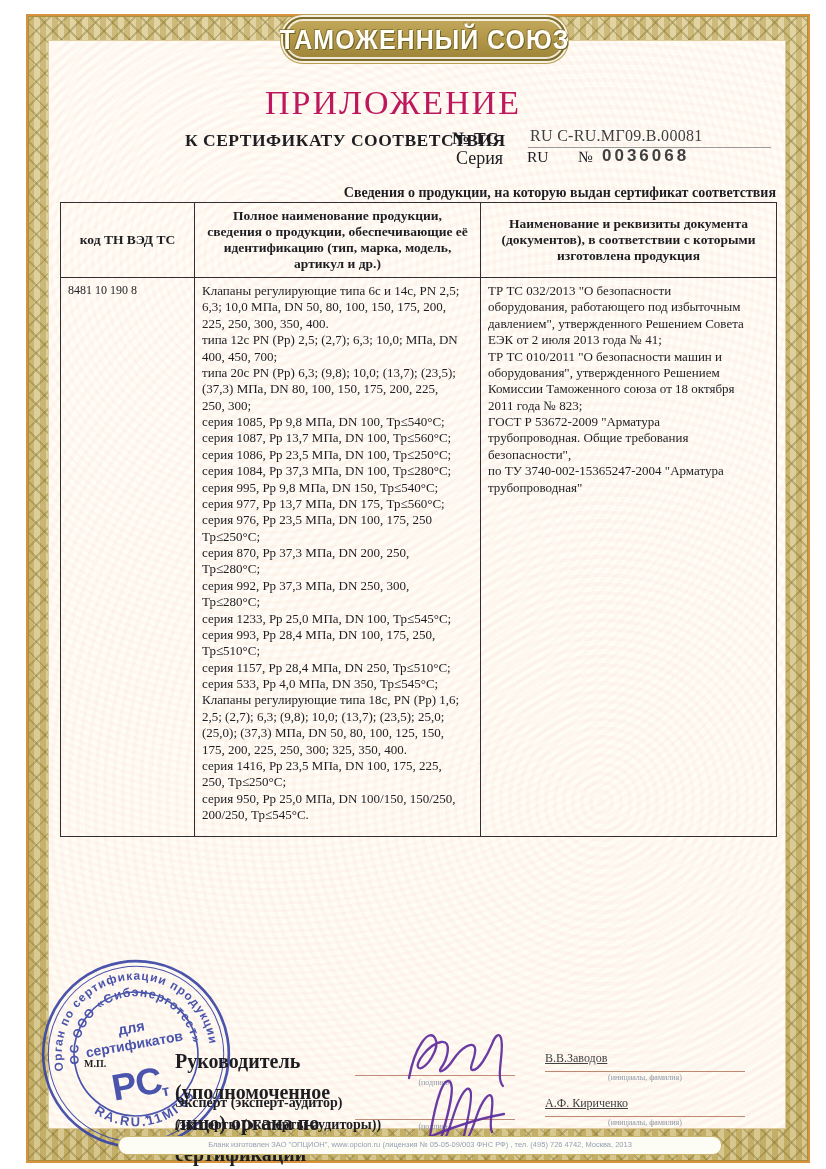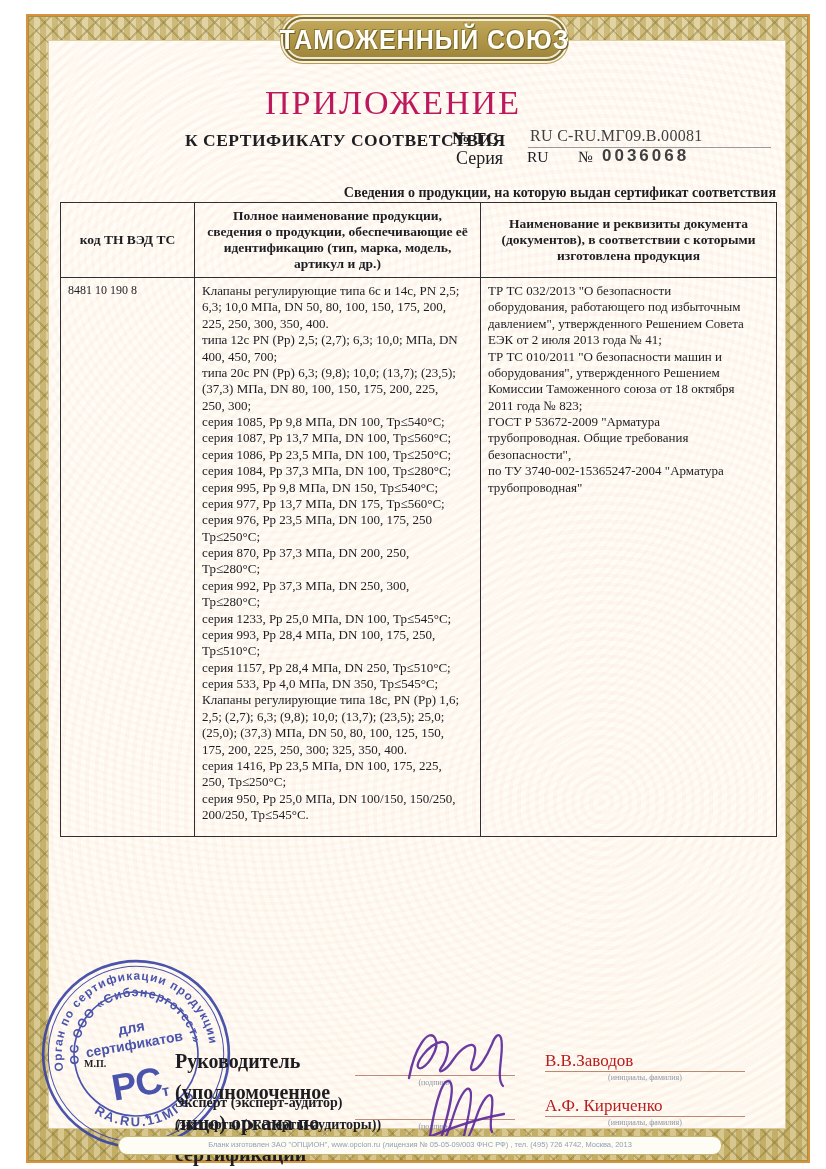--- a/index.html
+++ b/index.html
@@ -69,21 +69,21 @@
 
   .mp-label{position:absolute; left:84px; top:1058px; font-size:10px; font-weight:600;}
   .head-label{position:absolute; left:175px; top:1046px; width:240px; font-size:20px; font-weight:bold; line-height:1.55;}
   .expert-label{position:absolute; left:175px; top:1092px; width:250px; font-size:14px; font-weight:bold; line-height:1.55;}
   .sig-line{position:absolute; border-bottom:1px solid #c08a78;}
   .sig-line.l1{left:355px; top:1075px; width:160px;}
   .sig-line.l2{left:355px; top:1119px; width:160px;}
   .podpis{position:absolute; width:160px; text-align:center; font-size:8px; color:#8d97a7;}
   .podpis.p1{left:355px; top:1078px;}
   .podpis.p2{left:355px; top:1122px;}
-  .name{position:absolute; font-size:17px; color:#b91c1c;}
+  .name{position:absolute; font-size:12px; color:#404040;text-decoration:underline;}
   .name.n1{left:545px; top:1051px;}
   .name.n2{left:545px; top:1096px;}
   .name-line{position:absolute; border-bottom:1px solid #bb8872; width:200px;}
   .name-line.nl1{left:545px; top:1071px;}
   .name-line.nl2{left:545px; top:1116px;}
   .initials{position:absolute; width:200px; text-align:center; font-size:8px; color:#8d97a7;}
   .initials.i1{left:545px; top:1073px;}
   .initials.i2{left:545px; top:1118px;}
 
   .stamp{position:absolute; left:38px; top:956px; width:196px; height:196px; transform:rotate(-10deg); opacity:.9;}

